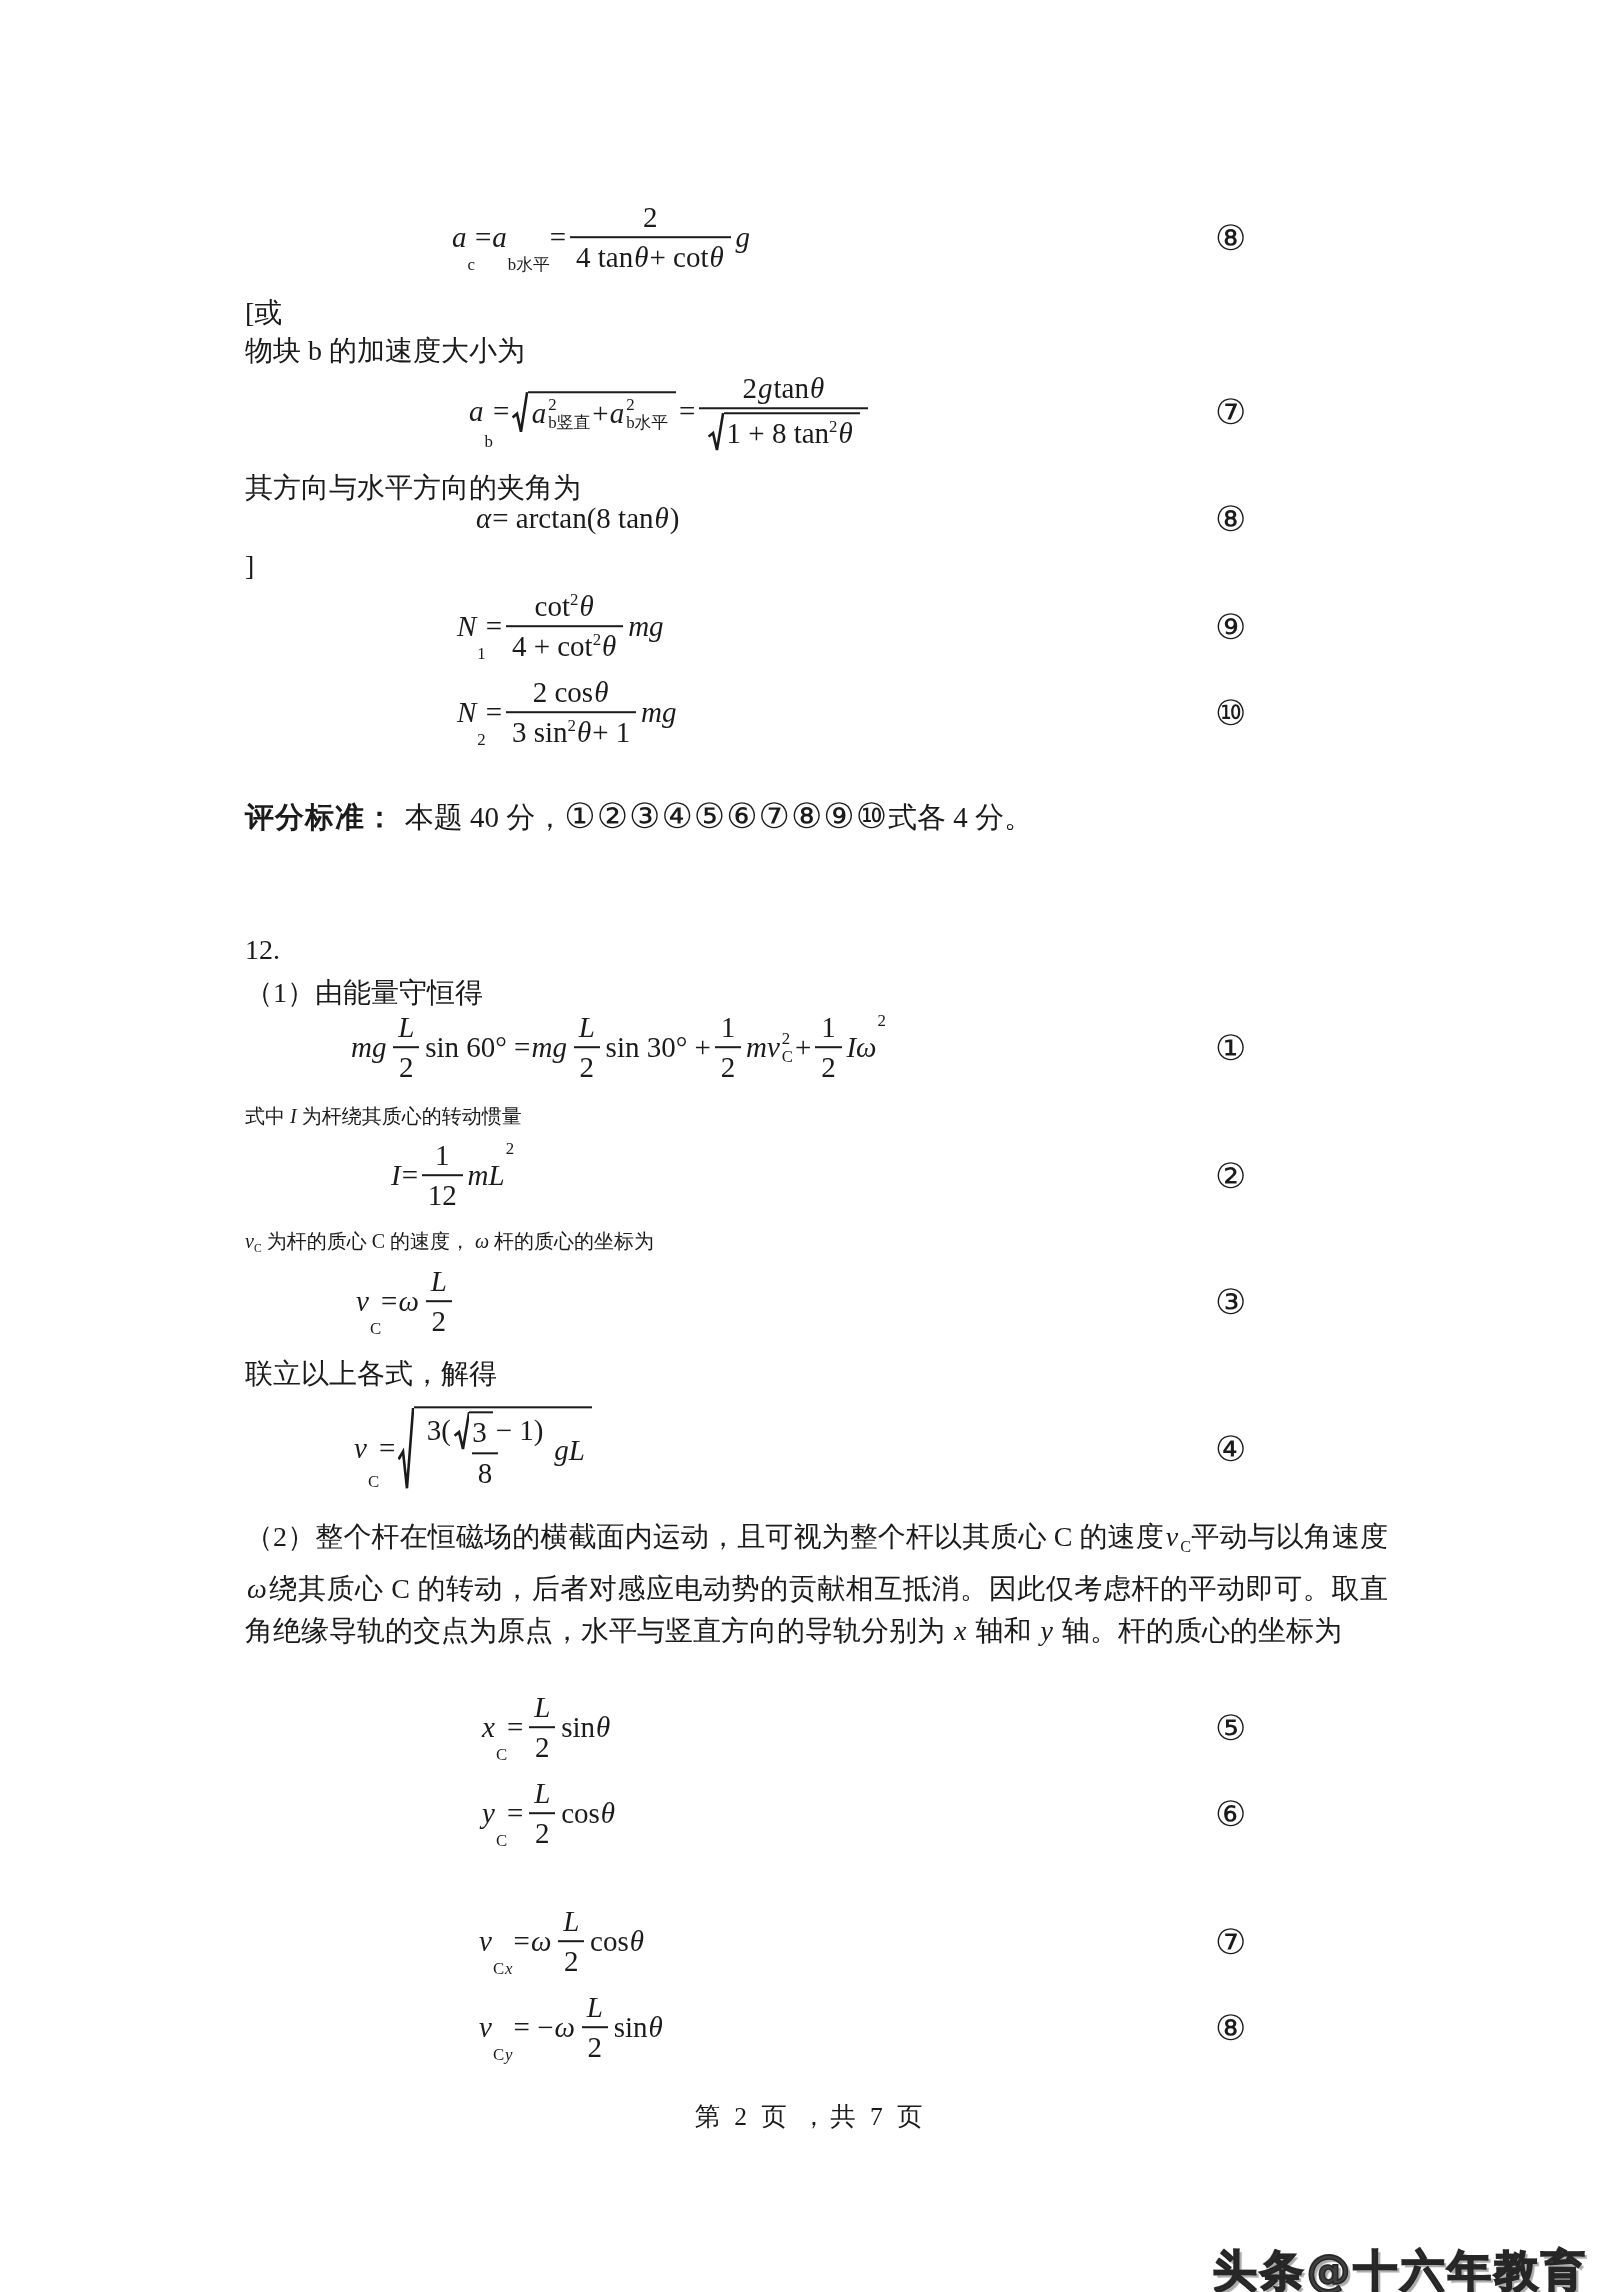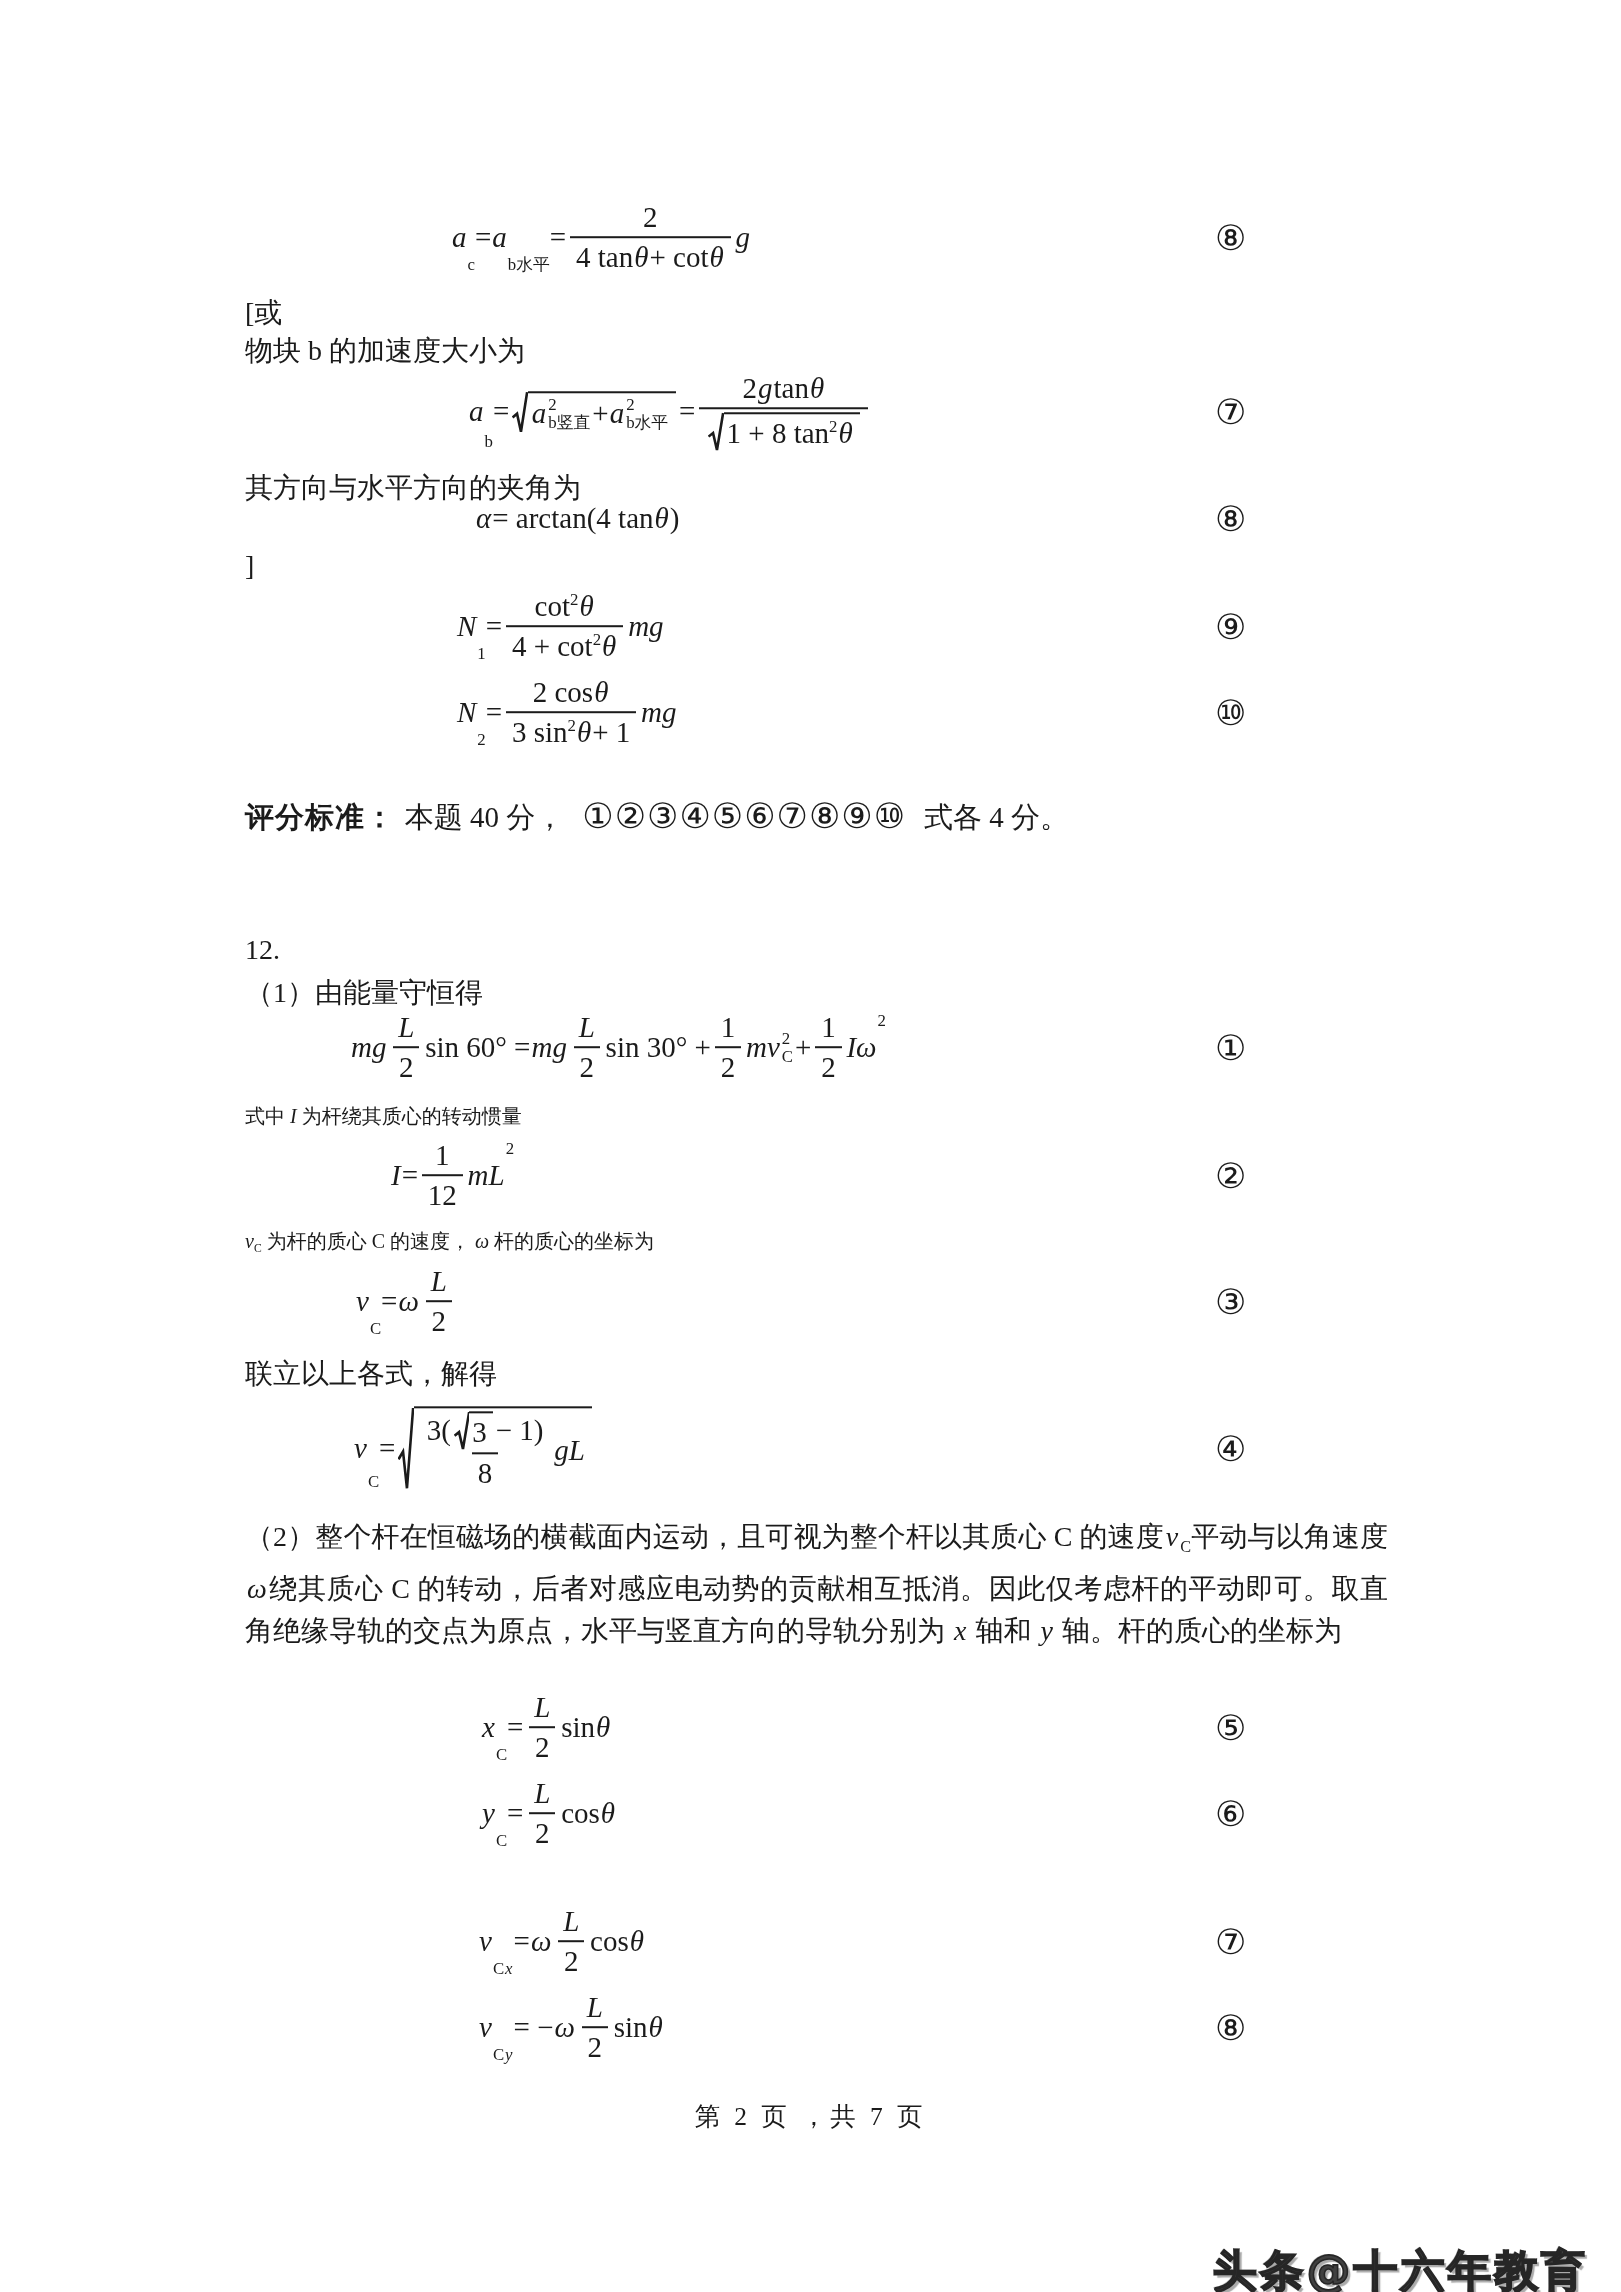--- a/index.html
+++ b/index.html
@@ -42,21 +42,21 @@
   .sqrt .sign{flex:none;width:15.7px;position:relative;}
   .sqrt .sign svg{position:absolute;left:0;top:0;width:100%;height:100%;display:block;}
   .sqrt .body{display:inline-flex;align-items:center;border-top:2.4px solid currentColor;padding:2.9px 5.9px 1px 2.9px;}
   
   .rich{font-size:20px;}
   .rich .it{font-style:italic;}
   .rich .sub{font-size:58%;vertical-align:-0.35em;}
   
   .scoring{position:absolute;left:245px;top:796px;font-size:29px;white-space:nowrap;display:flex;align-items:center;}
   .scoring .lbl{font-weight:bold;font-family:Liberation Sans, sans-serif;letter-spacing:1px;margin-right:9.8px;}
-  .scoring .circles{font-family:Liberation Mono, monospace;font-size:35px;letter-spacing:1px;margin:0 18px;}
+  .scoring .circles{font-family:Liberation Mono, monospace;font-size:35px;letter-spacing:1px;margin:0 0;}
   .para{
     position:absolute;left:245px;top:1516px;width:1143px;
     font-size:28px;line-height:42px;text-align:justify;
   }
   .para .it{font-style:italic;padding:0 2px;}
   .para .sub{font-size:58%;vertical-align:-0.35em;}
   .footer{
     position:absolute;left:0;top:2099px;width:100%;
     text-align:center;font-size:25.5px;letter-spacing:3.9px;
   }
@@ -152,21 +152,21 @@
         </span>
       </span>
     <span class="tag">⑦</span>
   </div>
 
   <div class="tline" style="top:471px">其方向与水平方向的夹角为</div>
 
   <div class="eqrow" style="top:519px">
     <span class="math" style="margin-left:230px">
         <span class="it">α</span>
-        <span class="rm"> = arctan(4 tan</span>
+        <span class="rm"> = arctan(8 tan</span>
         <span class="it">θ</span>
         <span class="rm">)</span>
       </span>
     <span class="tag">⑧</span>
   </div>
 
   <div class="tline" style="top:549px">]</div>
 
   <div class="eqrow" style="top:627px">
     <span class="math" style="margin-left:211px">

